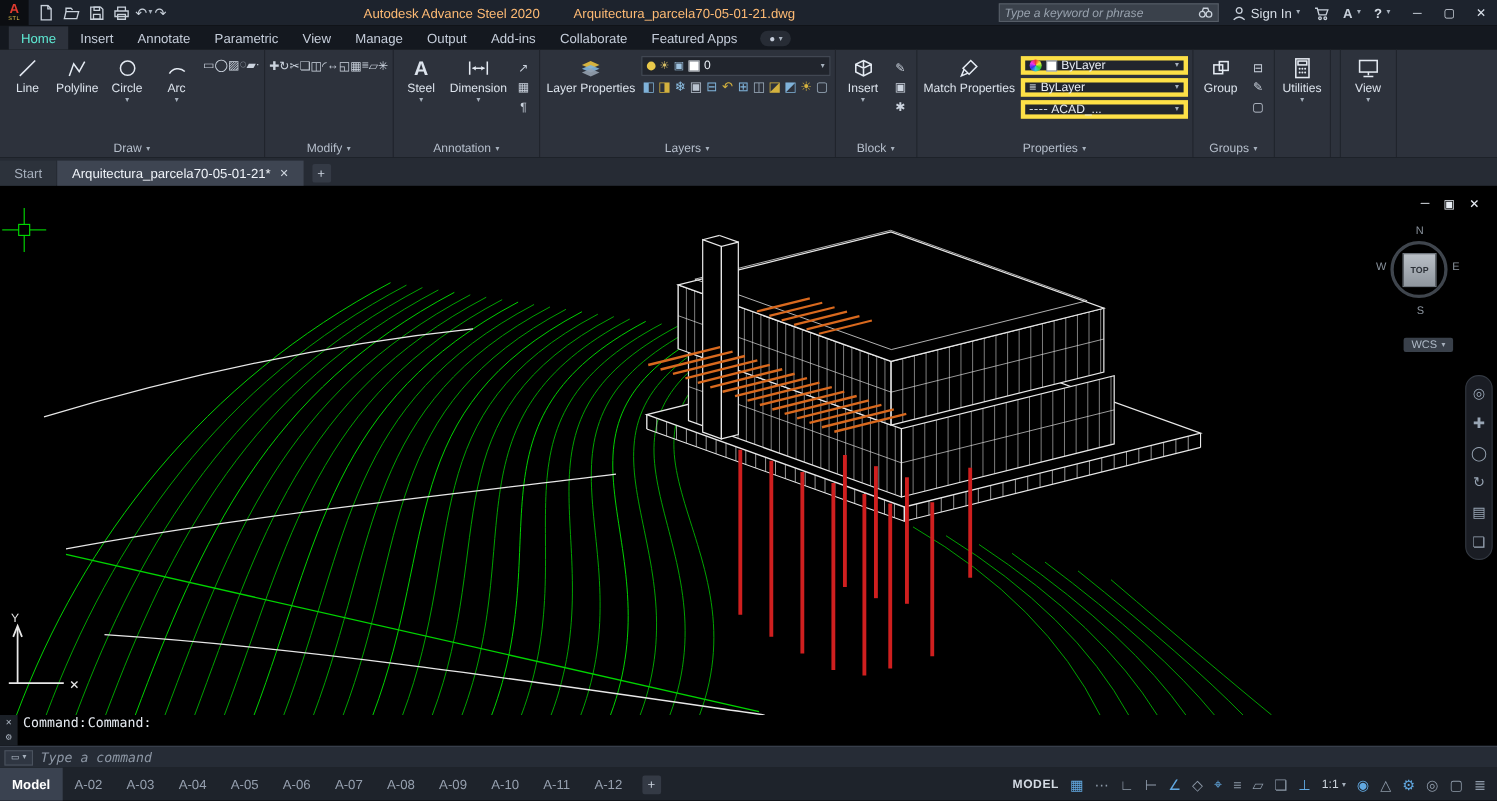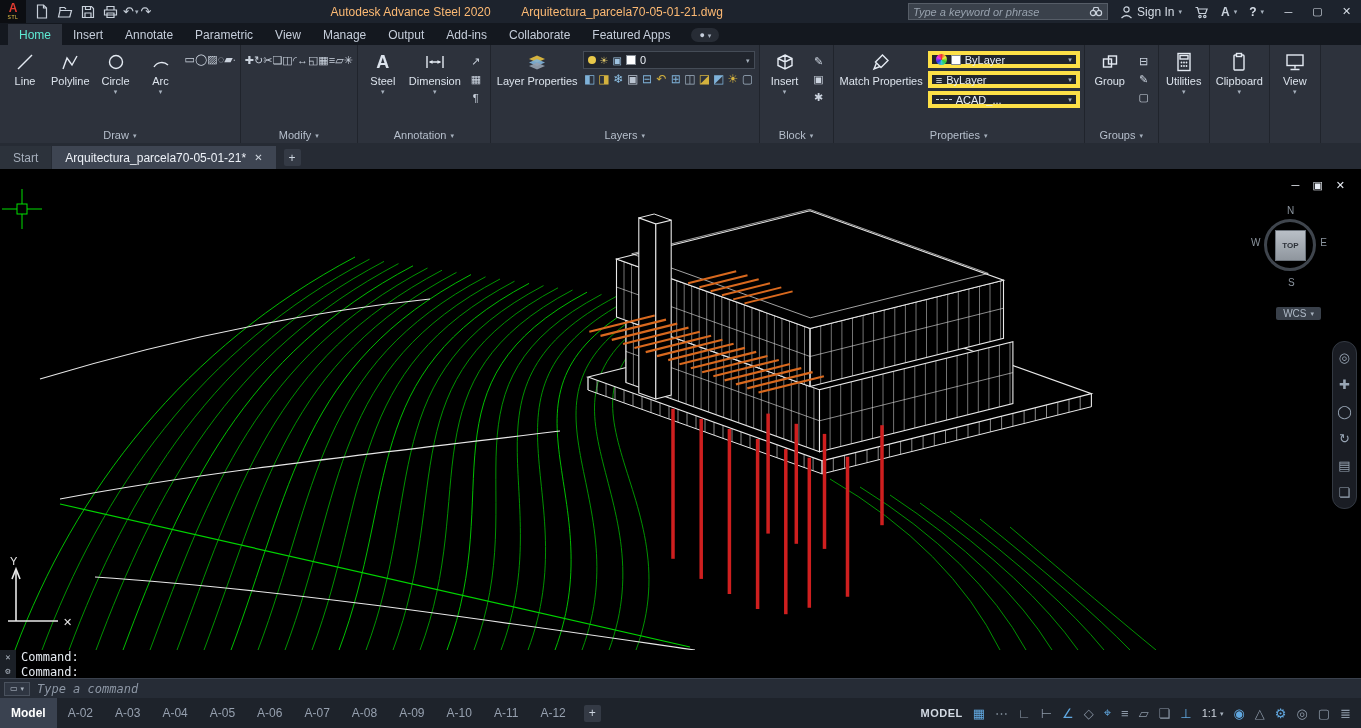--- a/index.html
+++ b/index.html
@@ -484,32 +484,20 @@
             </svg>
           </span>
         <span>Utilities</span>
         <span class="caret">▾</span>
       </div>
     </div>
     <div class="pfoot"></div>
   </div>
 
   <div class="panel">
-    <div class="pbody">
-      <div class="bigbtn">
-        <span class="glyphbox">
-          <svg width="16" height="20" viewBox="0 0 16 20">
-              <rect x="3" y="3" width="10" height="15" rx="1"></rect>
-              <rect x="5.5" y="1.5" width="5" height="3" fill="#2d323c"></rect>
-            </svg>
-          </span>
-        <span>Clipboard</span>
-        <span class="caret">▾</span>
-      </div>
-    </div>
     <div class="pfoot"></div>
   </div>
 
   <div class="panel">
     <div class="pbody">
       <div class="bigbtn">
         <span class="glyphbox">
           <svg width="20" height="19" viewBox="0 0 20 19">
               <rect x="2" y="2" width="16" height="10.5"></rect>
               <path d="M10 12.5v3 M5.5 16.5h9"></path>
@@ -816,21 +804,21 @@
       <span>▤</span>
       <span>❏</span>
     </div>
 </div>
 
 <div class="cmdhist">
   <div class="cmdgutter">
     <span>✕</span>
     <span>⚙</span>
   </div>
-  <div class="cmdlines" style="flex-direction:column" data-repeat="command.lines">
+  <div class="cmdlines" style="flex-direction:row" data-repeat="command.lines">
 
   <div class="cmdline">Command:</div>
       <div class="cmdline">Command:</div>
     </div>
 </div>
 <div class="cmdinput">
   <span class="cmdicon">▭<span class="caret">▾</span></span>
   <input placeholder="Type a command" style="">
 </div>
 

